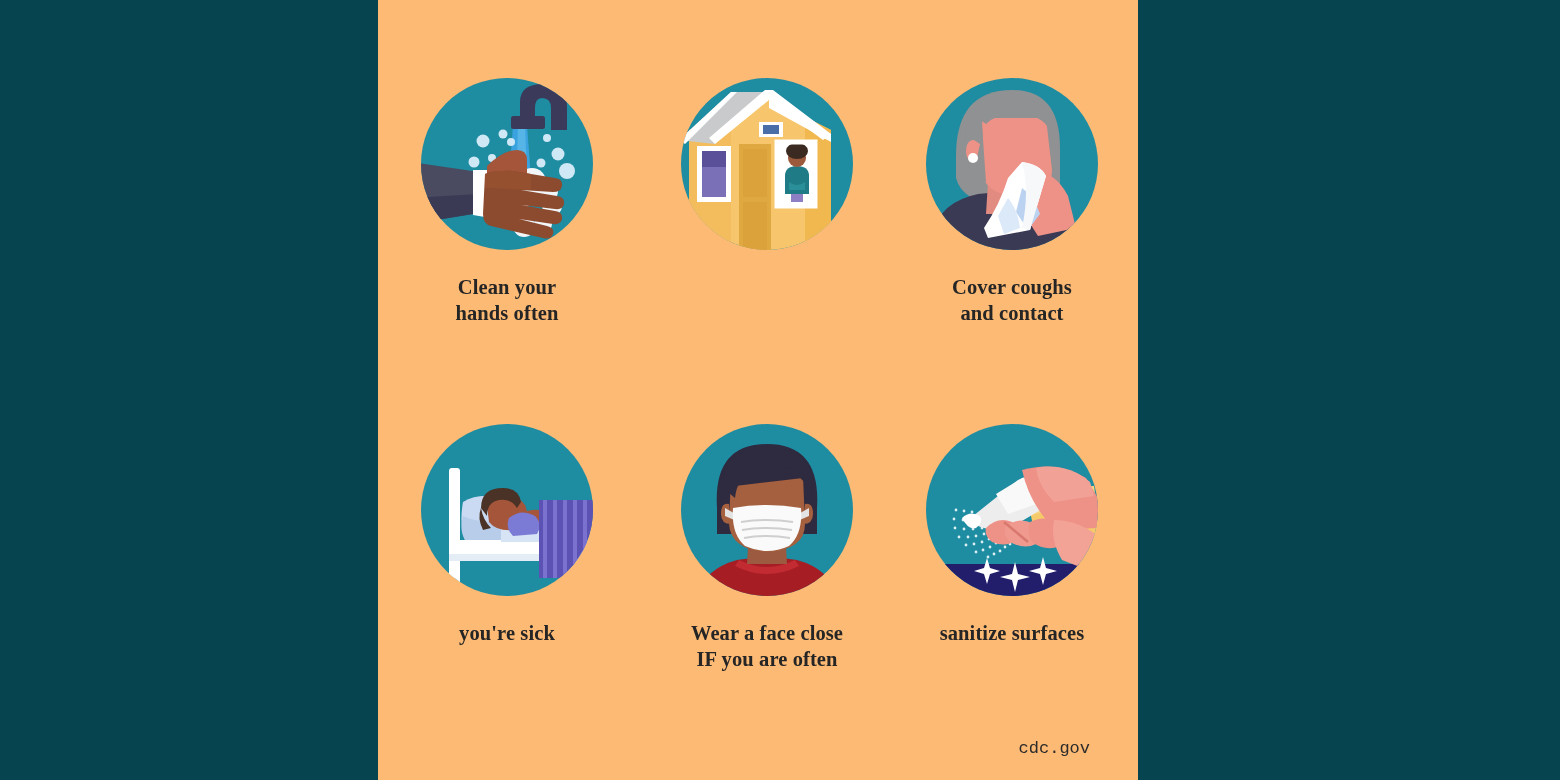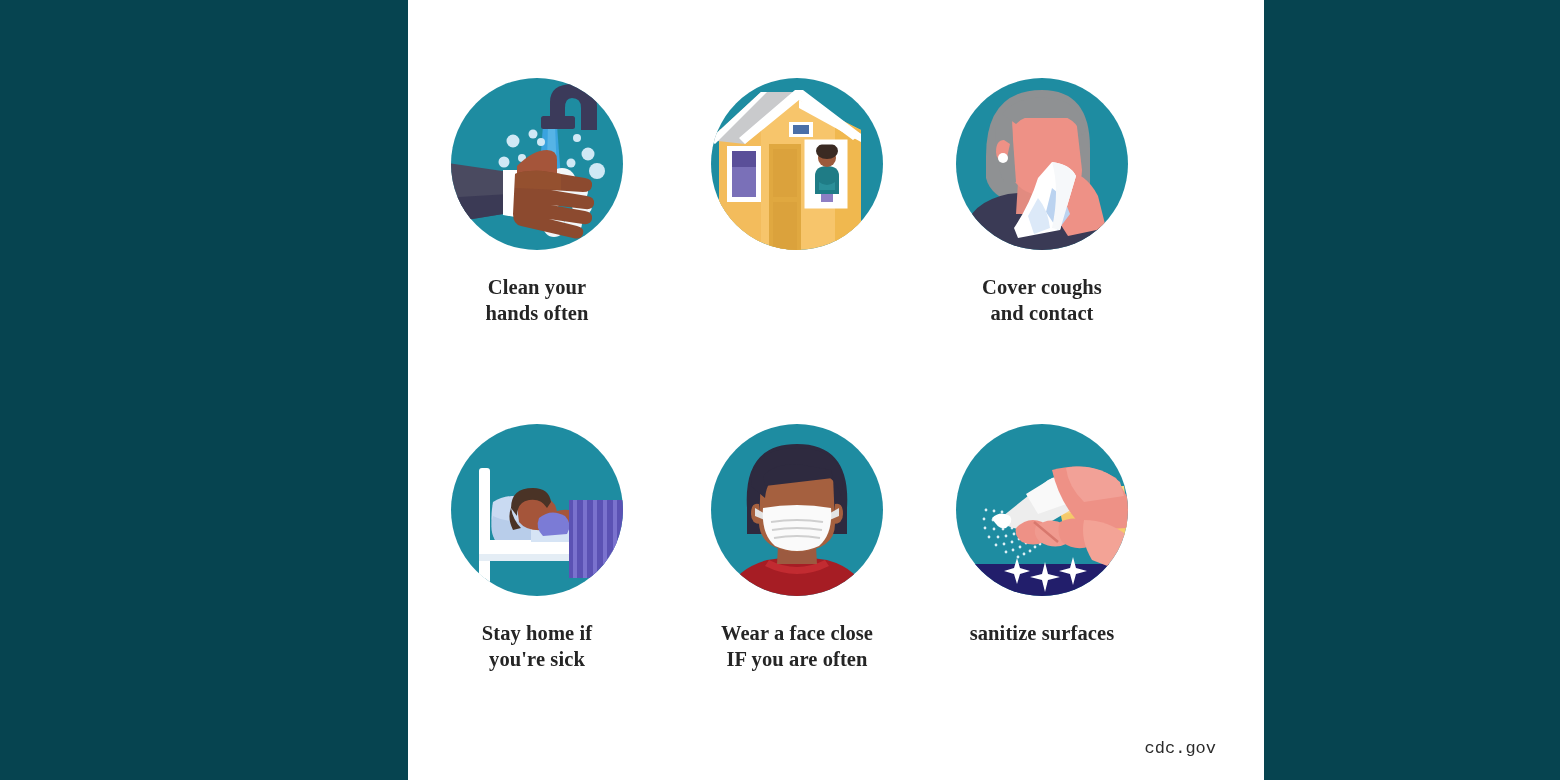--- a/index.html
+++ b/index.html
@@ -15,25 +15,25 @@
     font-family: "Liberation Serif", "DejaVu Serif", serif;
   }
   .stage {
     position: relative;
     width: 1560px;
     height: 780px;
     background: #064450;
   }
   .panel {
     position: absolute;
-    left: 408px;
+    left: 378px;
     top: 0;
-    width: 856px;
+    width: 760px;
     height: 780px;
-    background: #ffffff;
+    background: #fdba74;
   }
   .grid {
     position: absolute;
     left: 0;
     top: 0;
     width: 788px;
     height: 780px;
   }
   .card {
     position: absolute;
@@ -269,21 +269,20 @@
                   <rect x="162" y="76" width="4" height="78"></rect>
                   <rect x="172" y="76" width="4" height="78"></rect>
                 </g>
               </g>
 
               <rect x="28" y="137" width="11" height="22" fill="#FFFFFF"></rect>
             </g>
           </svg>
         </div>
         <div class="caption">
-          <span class="ln">Stay home if</span>
           <span class="ln">you're sick</span>
         </div>
       </div>
 
       <div class="card card-r2 card-c2">
         <div class="icon-wrap">
           <svg viewBox="0 0 172 172" xmlns="http://www.w3.org/2000/svg">
             <defs>
               <clipPath id="clip-mask">
                   <circle cx="86" cy="86" r="86"></circle>

